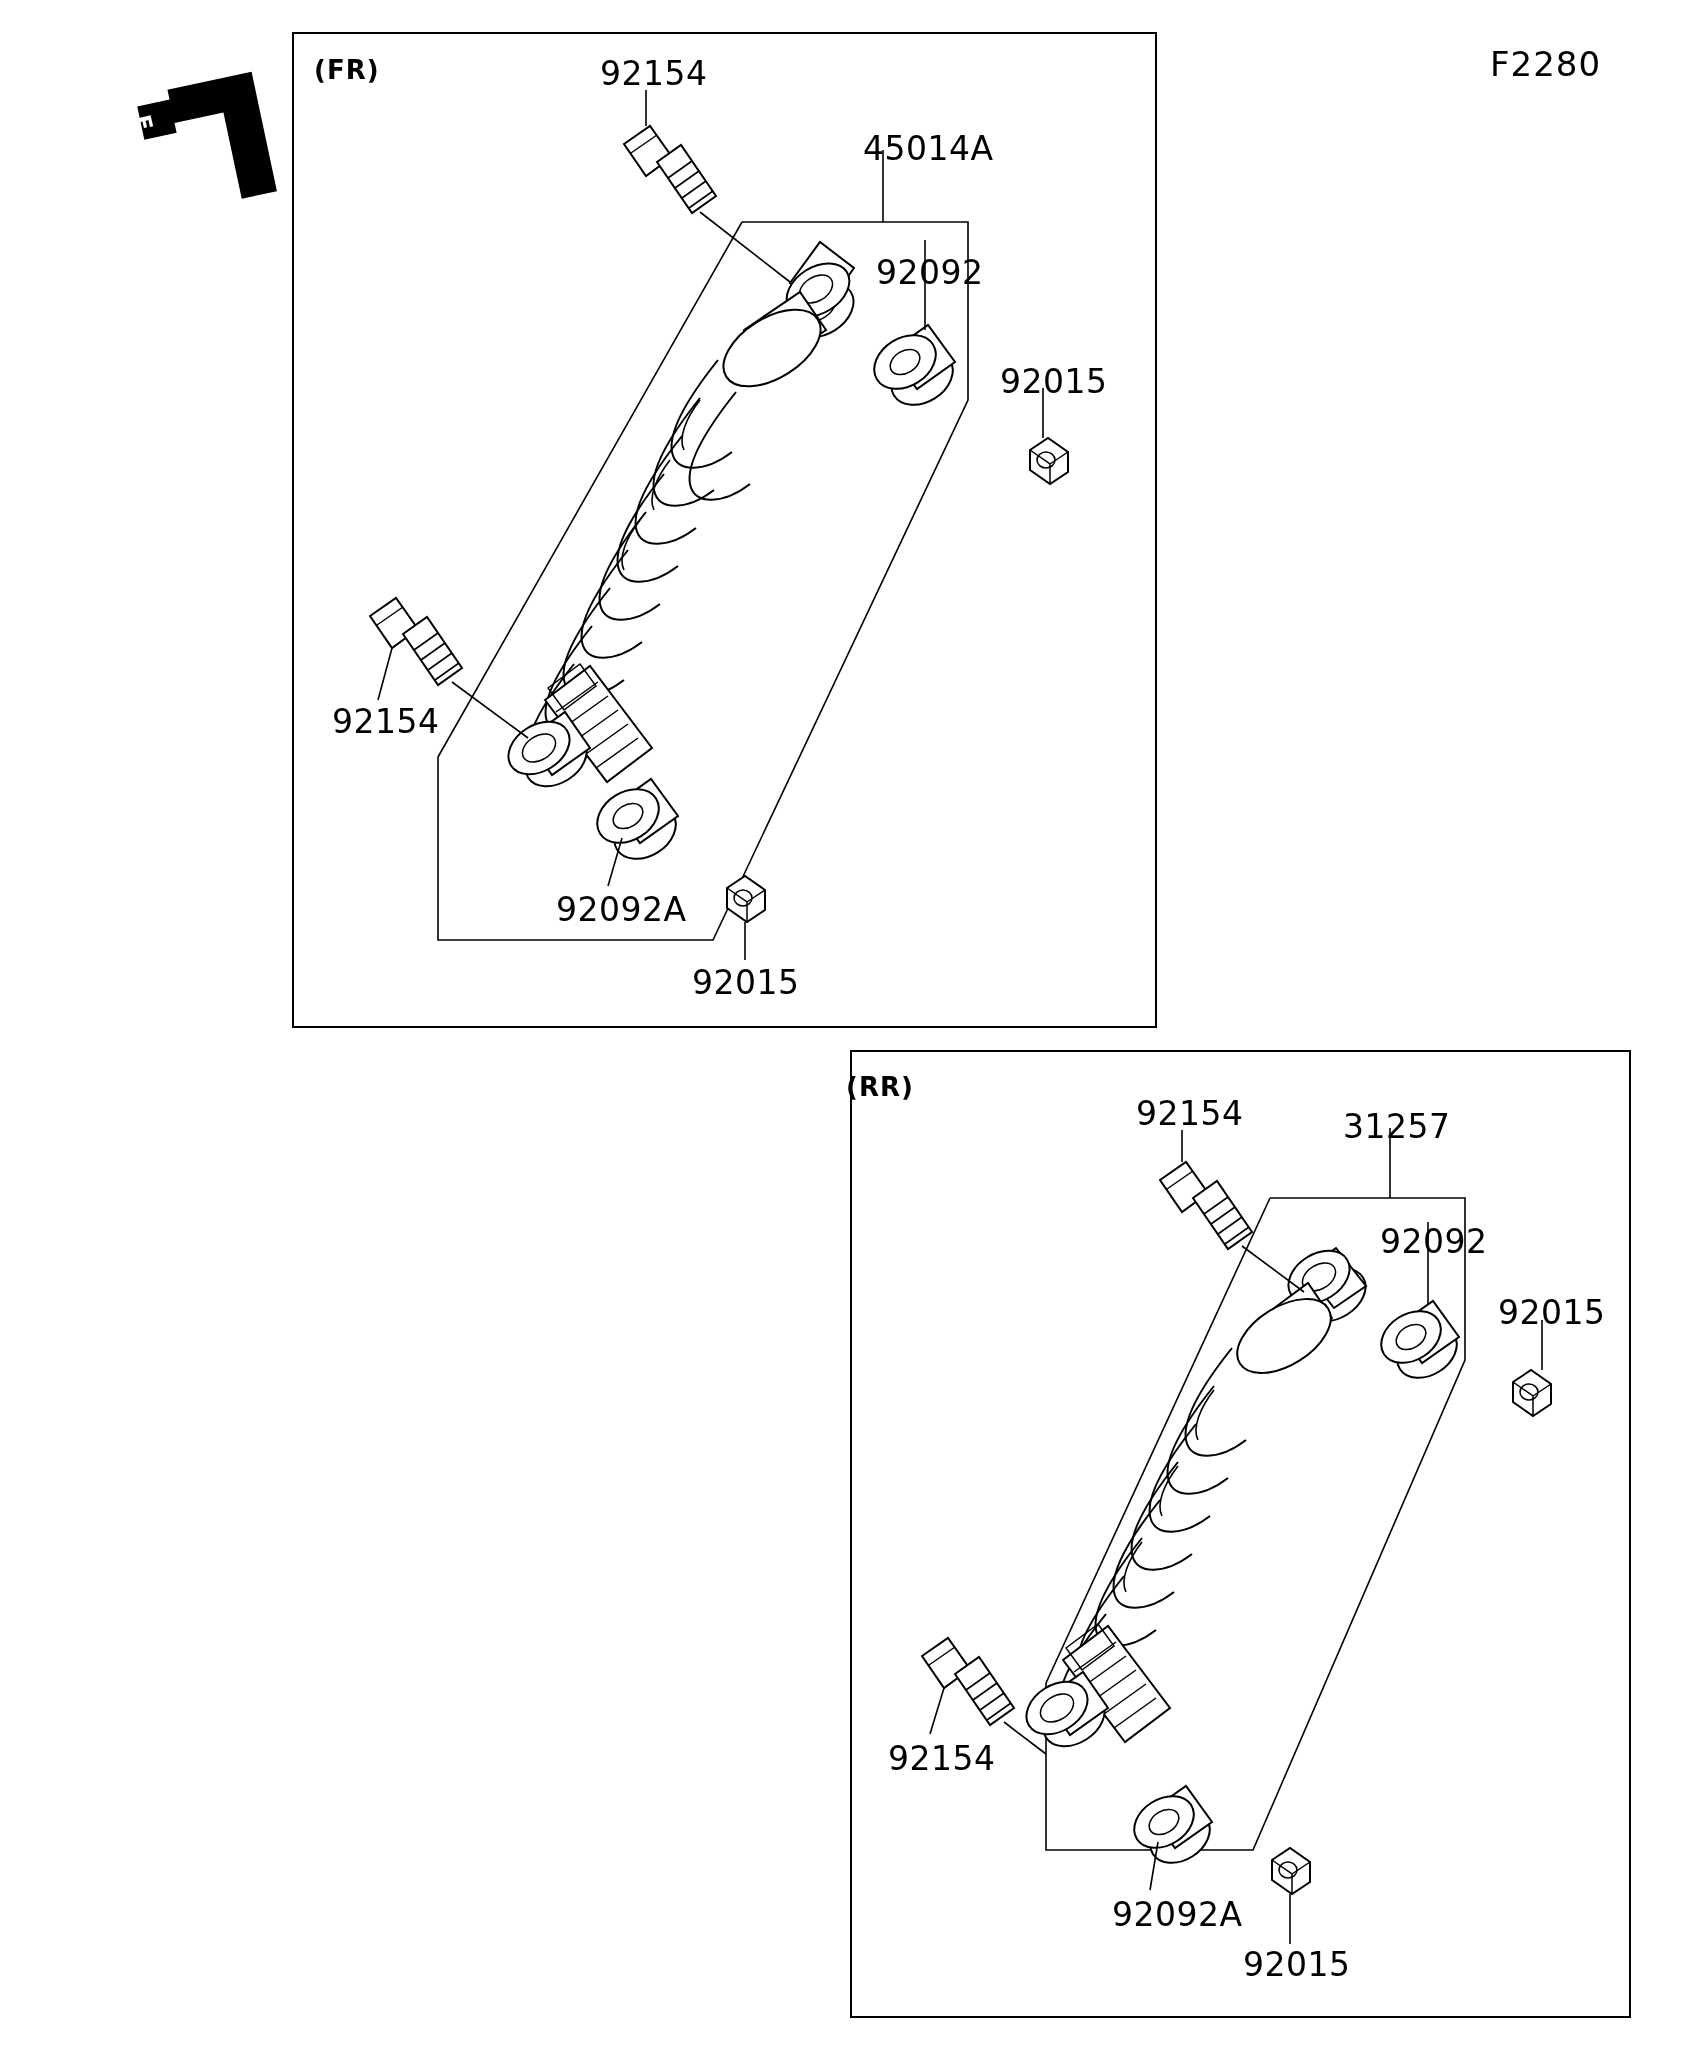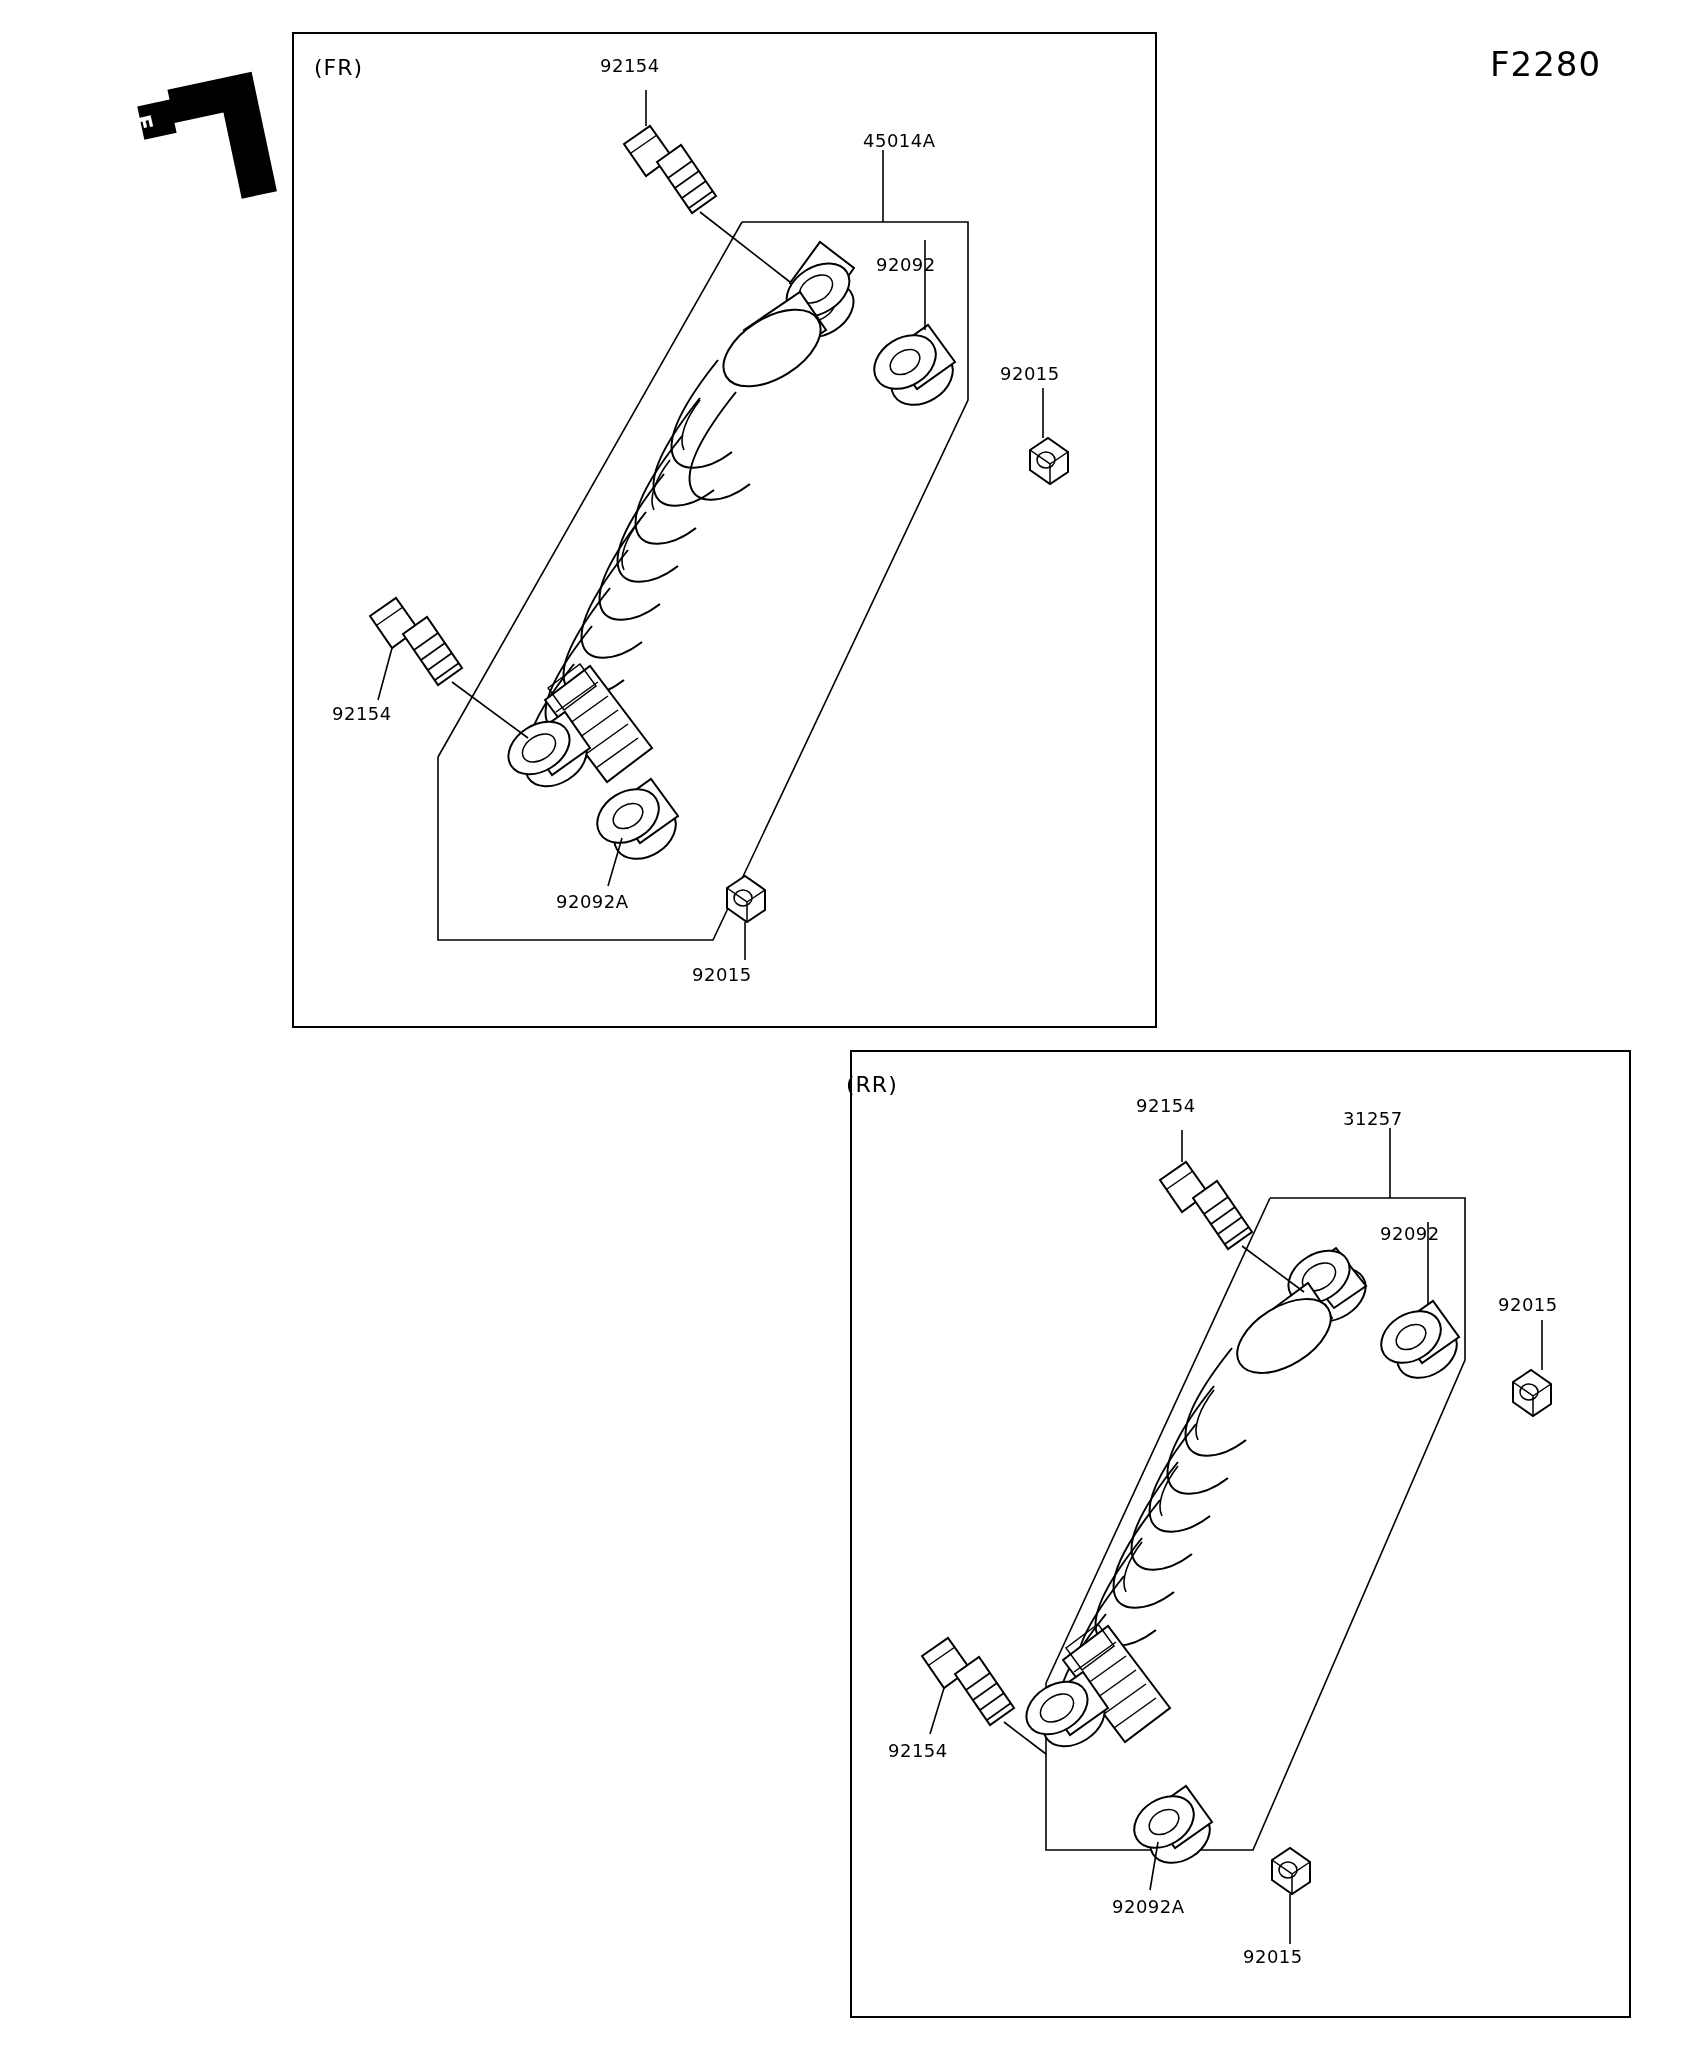--- a/index.html
+++ b/index.html
@@ -24,26 +24,27 @@
   .lbl {
     position: absolute;
     font-family: "DejaVu Sans", sans-serif;
     font-size: 25px;
     letter-spacing: 0.5px;
     color: #000;
     white-space: nowrap;
     line-height: 1;
   }
   .lbl.big {
-    font-size: 18px;
+    font-size: 33px;
   }
   .panel-tag {
     position: absolute;
-    font-size: 22px;
+    font-size: 26px;
     letter-spacing: 1px;
+    font-weight: bold;
   }
   .sheet-code {
     position: absolute;
     font-size: 34px;
     letter-spacing: 1px;
   }
   svg { display: block; }
   .ln { stroke: #000; fill: none; }
   .thin { stroke-width: 1.6; }
   .med { stroke-width: 2; }

